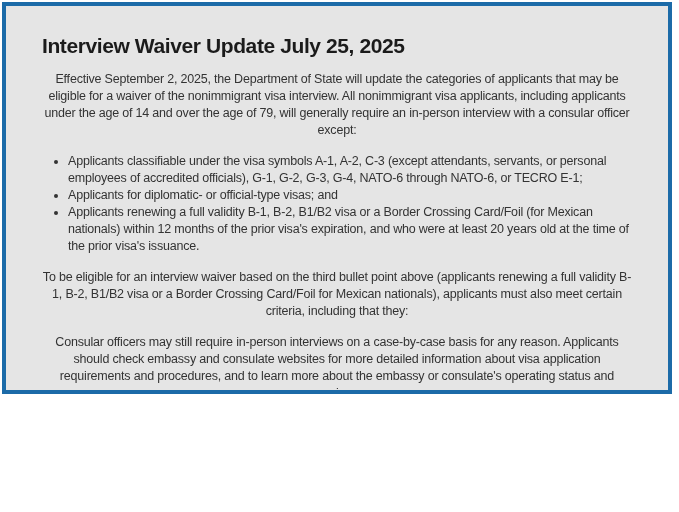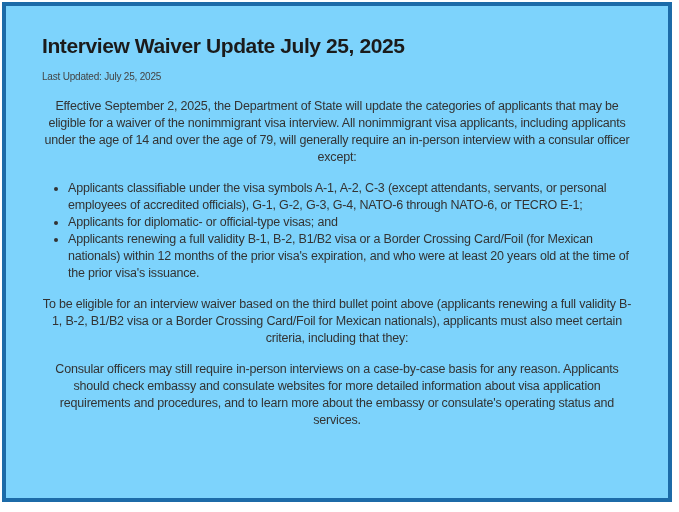--- a/index.html
+++ b/index.html
@@ -10,23 +10,23 @@
     overflow: hidden;
   }
   .canvas {
     position: relative;
     width: 679px; height: 512px;
     background: #ffffff;
   }
   .frame {
     position: absolute;
     left: 2px; top: 2px;
-    width: 670px; height: 500px;
+    width: 670px; height: 392px;
     border: 4px solid var(--border-color, #1c6ba8);
-    background: #7dd3fc;
+    background: #e5e5e5;
     overflow: hidden;
   }
   .content {
     padding: 28px 36px 0 36px;
     color: var(--body-color, #333333);
     letter-spacing: -0.2px;
   }
   h1.page-title {
     font-size: 21px;
     font-weight: 700;
@@ -57,21 +57,20 @@
 </style>
 </head>
 <body>
 
 <div class="canvas">
   <div class="frame">
     <div class="content">
 
       <h1 class="page-title">Interview Waiver Update July 25, 2025</h1>
 
-      <div class="last-updated">Last Updated: July 25, 2025</div>
 
       <p class="body-para">Effective September 2, 2025, the Department of State will update the categories of applicants that may be eligible for a waiver of the nonimmigrant visa interview. All nonimmigrant visa applicants, including applicants under the age of 14 and over the age of 79, will generally require an in-person interview with a consular officer except:</p>
 
       <ul class="body-list">
         <li>Applicants classifiable under the visa symbols A-1, A-2, C-3 (except attendants, servants, or personal employees of accredited officials), G-1, G-2, G-3, G-4, NATO-6 through NATO-6, or TECRO E-1;</li>
         <li>Applicants for diplomatic- or official-type visas; and</li>
         <li>Applicants renewing a full validity B-1, B-2, B1/B2 visa or a Border Crossing Card/Foil (for Mexican nationals) within 12 months of the prior visa's expiration, and who were at least 20 years old at the time of the prior visa's issuance.</li>
       </ul>
 
       <p class="body-para">To be eligible for an interview waiver based on the third bullet point above (applicants renewing a full validity B-1, B-2, B1/B2 visa or a Border Crossing Card/Foil for Mexican nationals), applicants must also meet certain criteria, including that they:</p>

